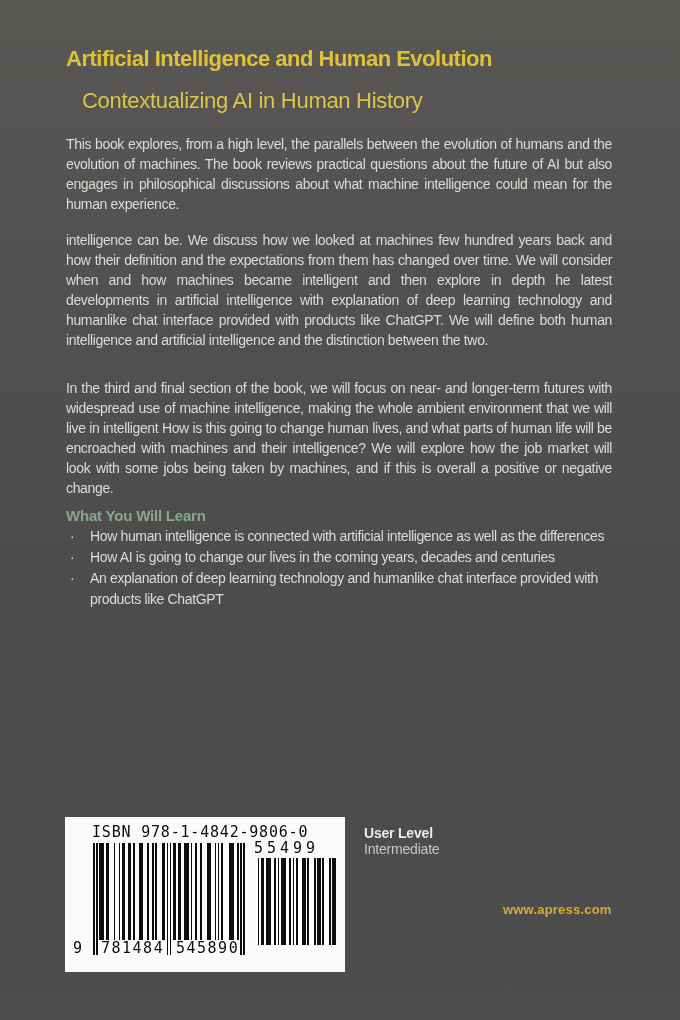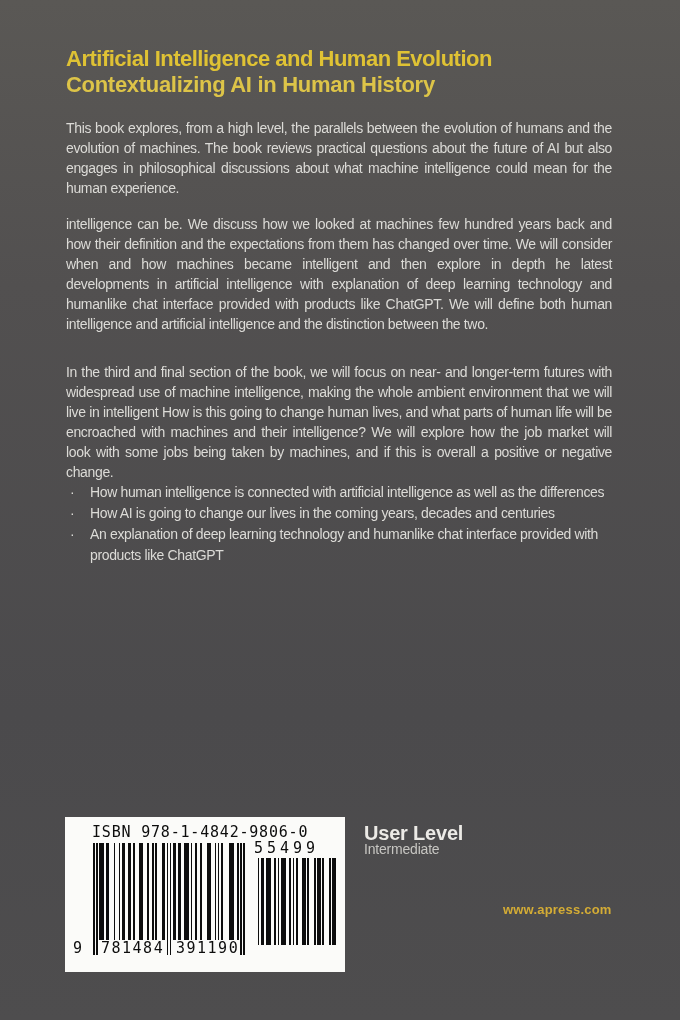--- a/index.html
+++ b/index.html
@@ -10,21 +10,21 @@
     background:linear-gradient(180deg,#5a5855 0%,#525050 28%,#4b4a4c 70%,#4e4d4e 100%);
     font-family:"Liberation Sans",sans-serif;
     overflow:hidden;
   }
   .content{position:absolute;left:66px;top:46px;width:546px;}
   h1.title{
     margin:0;font-size:22px;line-height:26px;font-weight:700;
     letter-spacing:-0.5px;color:var(--title-yellow);
   }
   h2.subtitle{
-    margin:0;font-size:22px;line-height:26px;font-weight:700;
+    margin:16px;font-size:22px;line-height:26px;font-weight:400;
     letter-spacing:-0.3px;color:var(--subtitle-yellow);
   }
   p.para{
     margin:0;font-size:14px;line-height:20px;letter-spacing:-0.35px;
     text-align:justify;color:var(--body-text);
   }
   p.p1{margin-top:20px;}
   p.p2{margin-top:8px;}
   p.p3{margin-top:16px;}
   p.p4{margin-top:28px;}
@@ -57,39 +57,40 @@
     position:absolute;top:122px;
     font-family:"DejaVu Sans Mono",monospace;font-size:15px;letter-spacing:1.5px;
     color:var(--barcode-ink);white-space:nowrap;
   }
   .num.n9{left:8px;letter-spacing:0;}
   .num.g1{left:36px;}
   .num.g2{left:111px;}
   
   .meta{position:absolute;left:364px;top:825px;}
   .meta-group{margin-bottom:9px;}
-  .meta-label{font-size:20px;line-height:16px;font-weight:700;color:var(--meta-label);letter-spacing:-0.2px;}
+  .meta-label{font-size:14px;line-height:16px;font-weight:700;color:var(--meta-label);letter-spacing:-0.2px;}
   .meta-value{font-size:14px;line-height:16px;font-weight:400;color:var(--meta-value);letter-spacing:-0.2px;}
   .website{
     position:absolute;left:503px;top:902px;width:110px;
     font-size:13px;font-weight:700;letter-spacing:0.2px;color:var(--website-yellow);
   }
 </style>
 </head>
 <body>
 
 <div class="cover">
   <div class="content">
     <h1 class="title">Artificial Intelligence and Human Evolution</h1>
     <h2 class="subtitle">Contextualizing AI in Human History</h2>
 
     <p class="para p1">This book explores, from a high level, the parallels between the evolution of humans and the evolution of machines. The book reviews practical questions about the future of AI but also engages in philosophical discussions about what machine intelligence could mean for the human experience.</p>
     <p class="para p3">intelligence can be. We discuss how we looked at machines few hundred years back and how their definition and the expectations from them has changed over time. We will consider when and how machines became intelligent and then explore in depth he latest developments in artificial intelligence with explanation of deep learning technology and humanlike chat interface provided with products like ChatGPT. We will define both human intelligence and artificial intelligence and the distinction between the two.</p>
     <p class="para p4">In the third and final section of the book, we will focus on near- and longer-term futures with widespread use of machine intelligence, making the whole ambient environment that we will live in intelligent How is this going to change human lives, and what parts of human life will be encroached with machines and their intelligence? We will explore how the job market will look with some jobs being taken by machines, and if this is overall a positive or negative change.</p>
 
+    <h3 class="learn-heading">What You Will Learn</h3>
 
     <div class="bullet">
       <span class="dot">·</span>
       <span class="bullet-text">How human intelligence is connected with artificial intelligence as well as the differences</span>
     </div>
     <div class="bullet">
       <span class="dot">·</span>
       <span class="bullet-text">How AI is going to change our lives in the coming years, decades and centuries</span>
     </div>
     <div class="bullet">
@@ -146,21 +147,21 @@
         <rect x="46.48" y="0" width="3.32" height="87" fill="#0d0d0d"></rect>
         <rect x="51.46" y="0" width="1.66" height="87" fill="#0d0d0d"></rect>
         <rect x="58.10" y="0" width="1.66" height="87" fill="#0d0d0d"></rect>
         <rect x="61.42" y="0" width="3.32" height="87" fill="#0d0d0d"></rect>
         <rect x="66.40" y="0" width="1.66" height="87" fill="#0d0d0d"></rect>
         <rect x="73.04" y="0" width="1.66" height="87" fill="#0d0d0d"></rect>
         <rect x="76.36" y="0" width="3.32" height="87" fill="#0d0d0d"></rect>
       </svg>
     <span class="num n9">9</span>
     <span class="num g1">781484</span>
-    <span class="num g2">391190</span>
+    <span class="num g2">545890</span>
   </div>
 
   <div class="meta">
     <div class="meta-group">
       <div class="meta-label">User Level</div>
       <div class="meta-value">Intermediate</div>
     </div>
   </div>
 
   <div class="website">www.apress.com</div>

